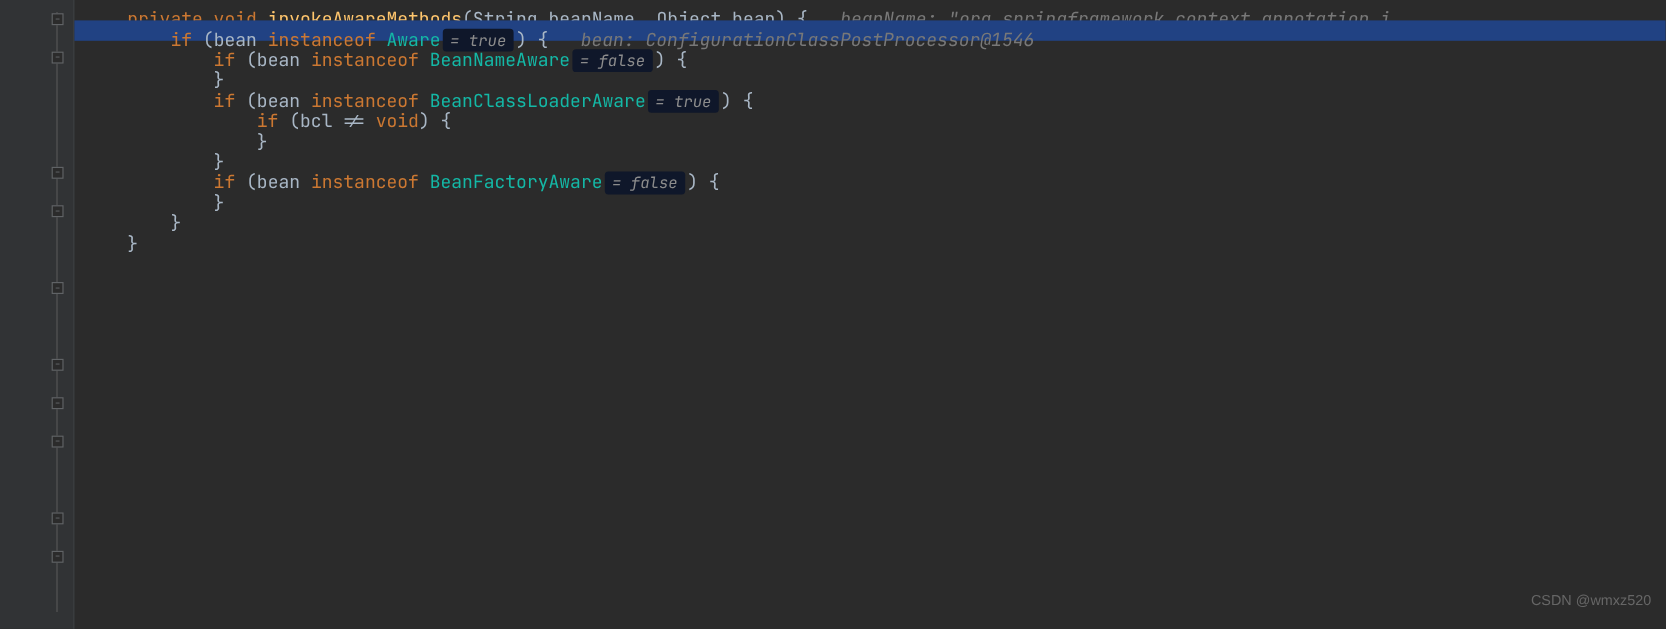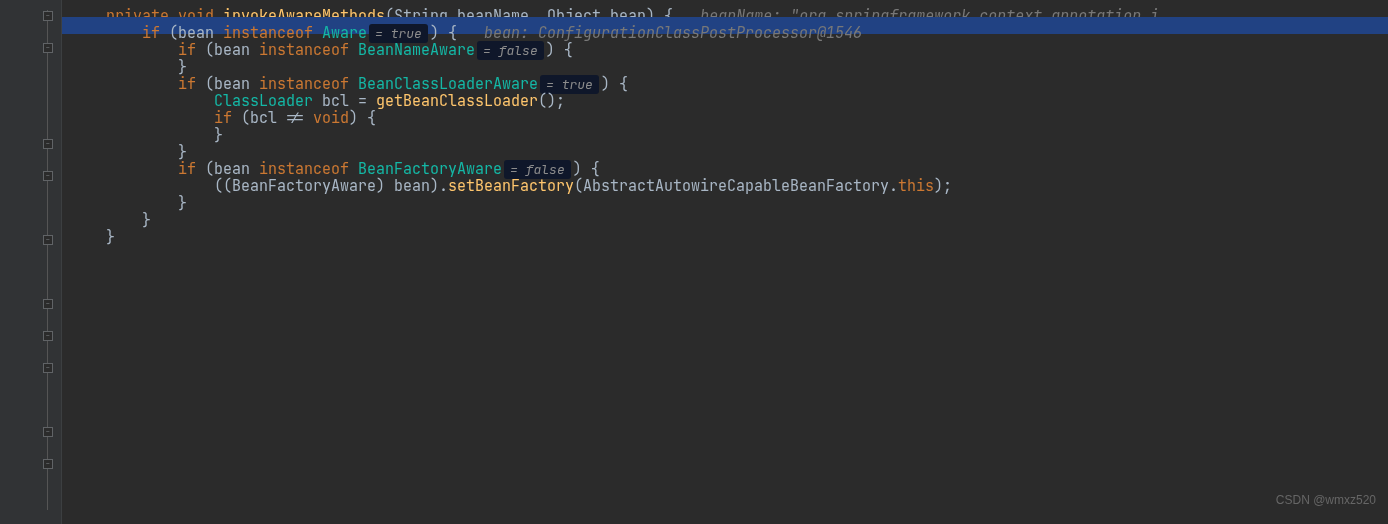--- a/index.html
+++ b/index.html
@@ -136,24 +136,22 @@
       <div class="fold-mark"></div>
     </div>
   </div>
 
 <div class="code-area" id="code-area">
     <div class="code-line"><span>    </span><span class="kw">private void </span><span class="method">invokeAwareMethods</span><span class="punct">(String </span><span class="param">beanName</span><span class="punct">, Object </span><span class="param">bean</span><span class="punct">) {   </span><span class="hint-debug">beanName: "org.springframework.context.annotation.i</span></div>
     <div class="code-line highlighted"><span>        </span><span class="kw">if </span><span class="punct">(</span><span class="param">bean </span><span class="kw">instanceof </span><span class="type">Aware</span><span class="inline-eval">= true</span><span class="punct">) {   </span><span class="hint-debug">bean: ConfigurationClassPostProcessor@1546</span></div>
     <div class="code-line"><span>            </span><span class="kw">if </span><span class="punct">(</span><span class="param">bean </span><span class="kw">instanceof </span><span class="type">BeanNameAware</span><span class="inline-eval">= false</span><span class="punct">) {</span></div>
     <div class="code-line"><span>            </span><span class="punct">}</span></div>
     <div class="code-line"><span>            </span><span class="kw">if </span><span class="punct">(</span><span class="param">bean </span><span class="kw">instanceof </span><span class="type">BeanClassLoaderAware</span><span class="inline-eval">= true</span><span class="punct">) {</span></div>
-    <div class="code-line"><span>                </span><span class="type">ClassLoader </span><span class="param">bcl</span><span class="punct"> = </span><span class="method">getBeanClassLoader</span><span class="punct">();</span></div>
     <div class="code-line"><span>                </span><span class="kw">if </span><span class="punct">(</span><span class="param">bcl</span><span class="punct"> != </span><span class="kw">void</span><span class="punct">) {</span></div>
     <div class="code-line"><span>                </span><span class="punct">}</span></div>
     <div class="code-line"><span>            </span><span class="punct">}</span></div>
     <div class="code-line"><span>            </span><span class="kw">if </span><span class="punct">(</span><span class="param">bean </span><span class="kw">instanceof </span><span class="type">BeanFactoryAware</span><span class="inline-eval">= false</span><span class="punct">) {</span></div>
-    <div class="code-line"><span>                </span><span class="punct">((BeanFactoryAware) </span><span class="param">bean</span><span class="punct">).</span><span class="method">setBeanFactory</span><span class="punct">(AbstractAutowireCapableBeanFactory.</span><span class="kw">this</span><span class="punct">);</span></div>
     <div class="code-line"><span>            </span><span class="punct">}</span></div>
     <div class="code-line"><span>        </span><span class="punct">}</span></div>
     <div class="code-line"><span>    </span><span class="punct">}</span></div>
   </div>
 
 <div class="watermark">CSDN @wmxz520</div>
 
 </body></html>

